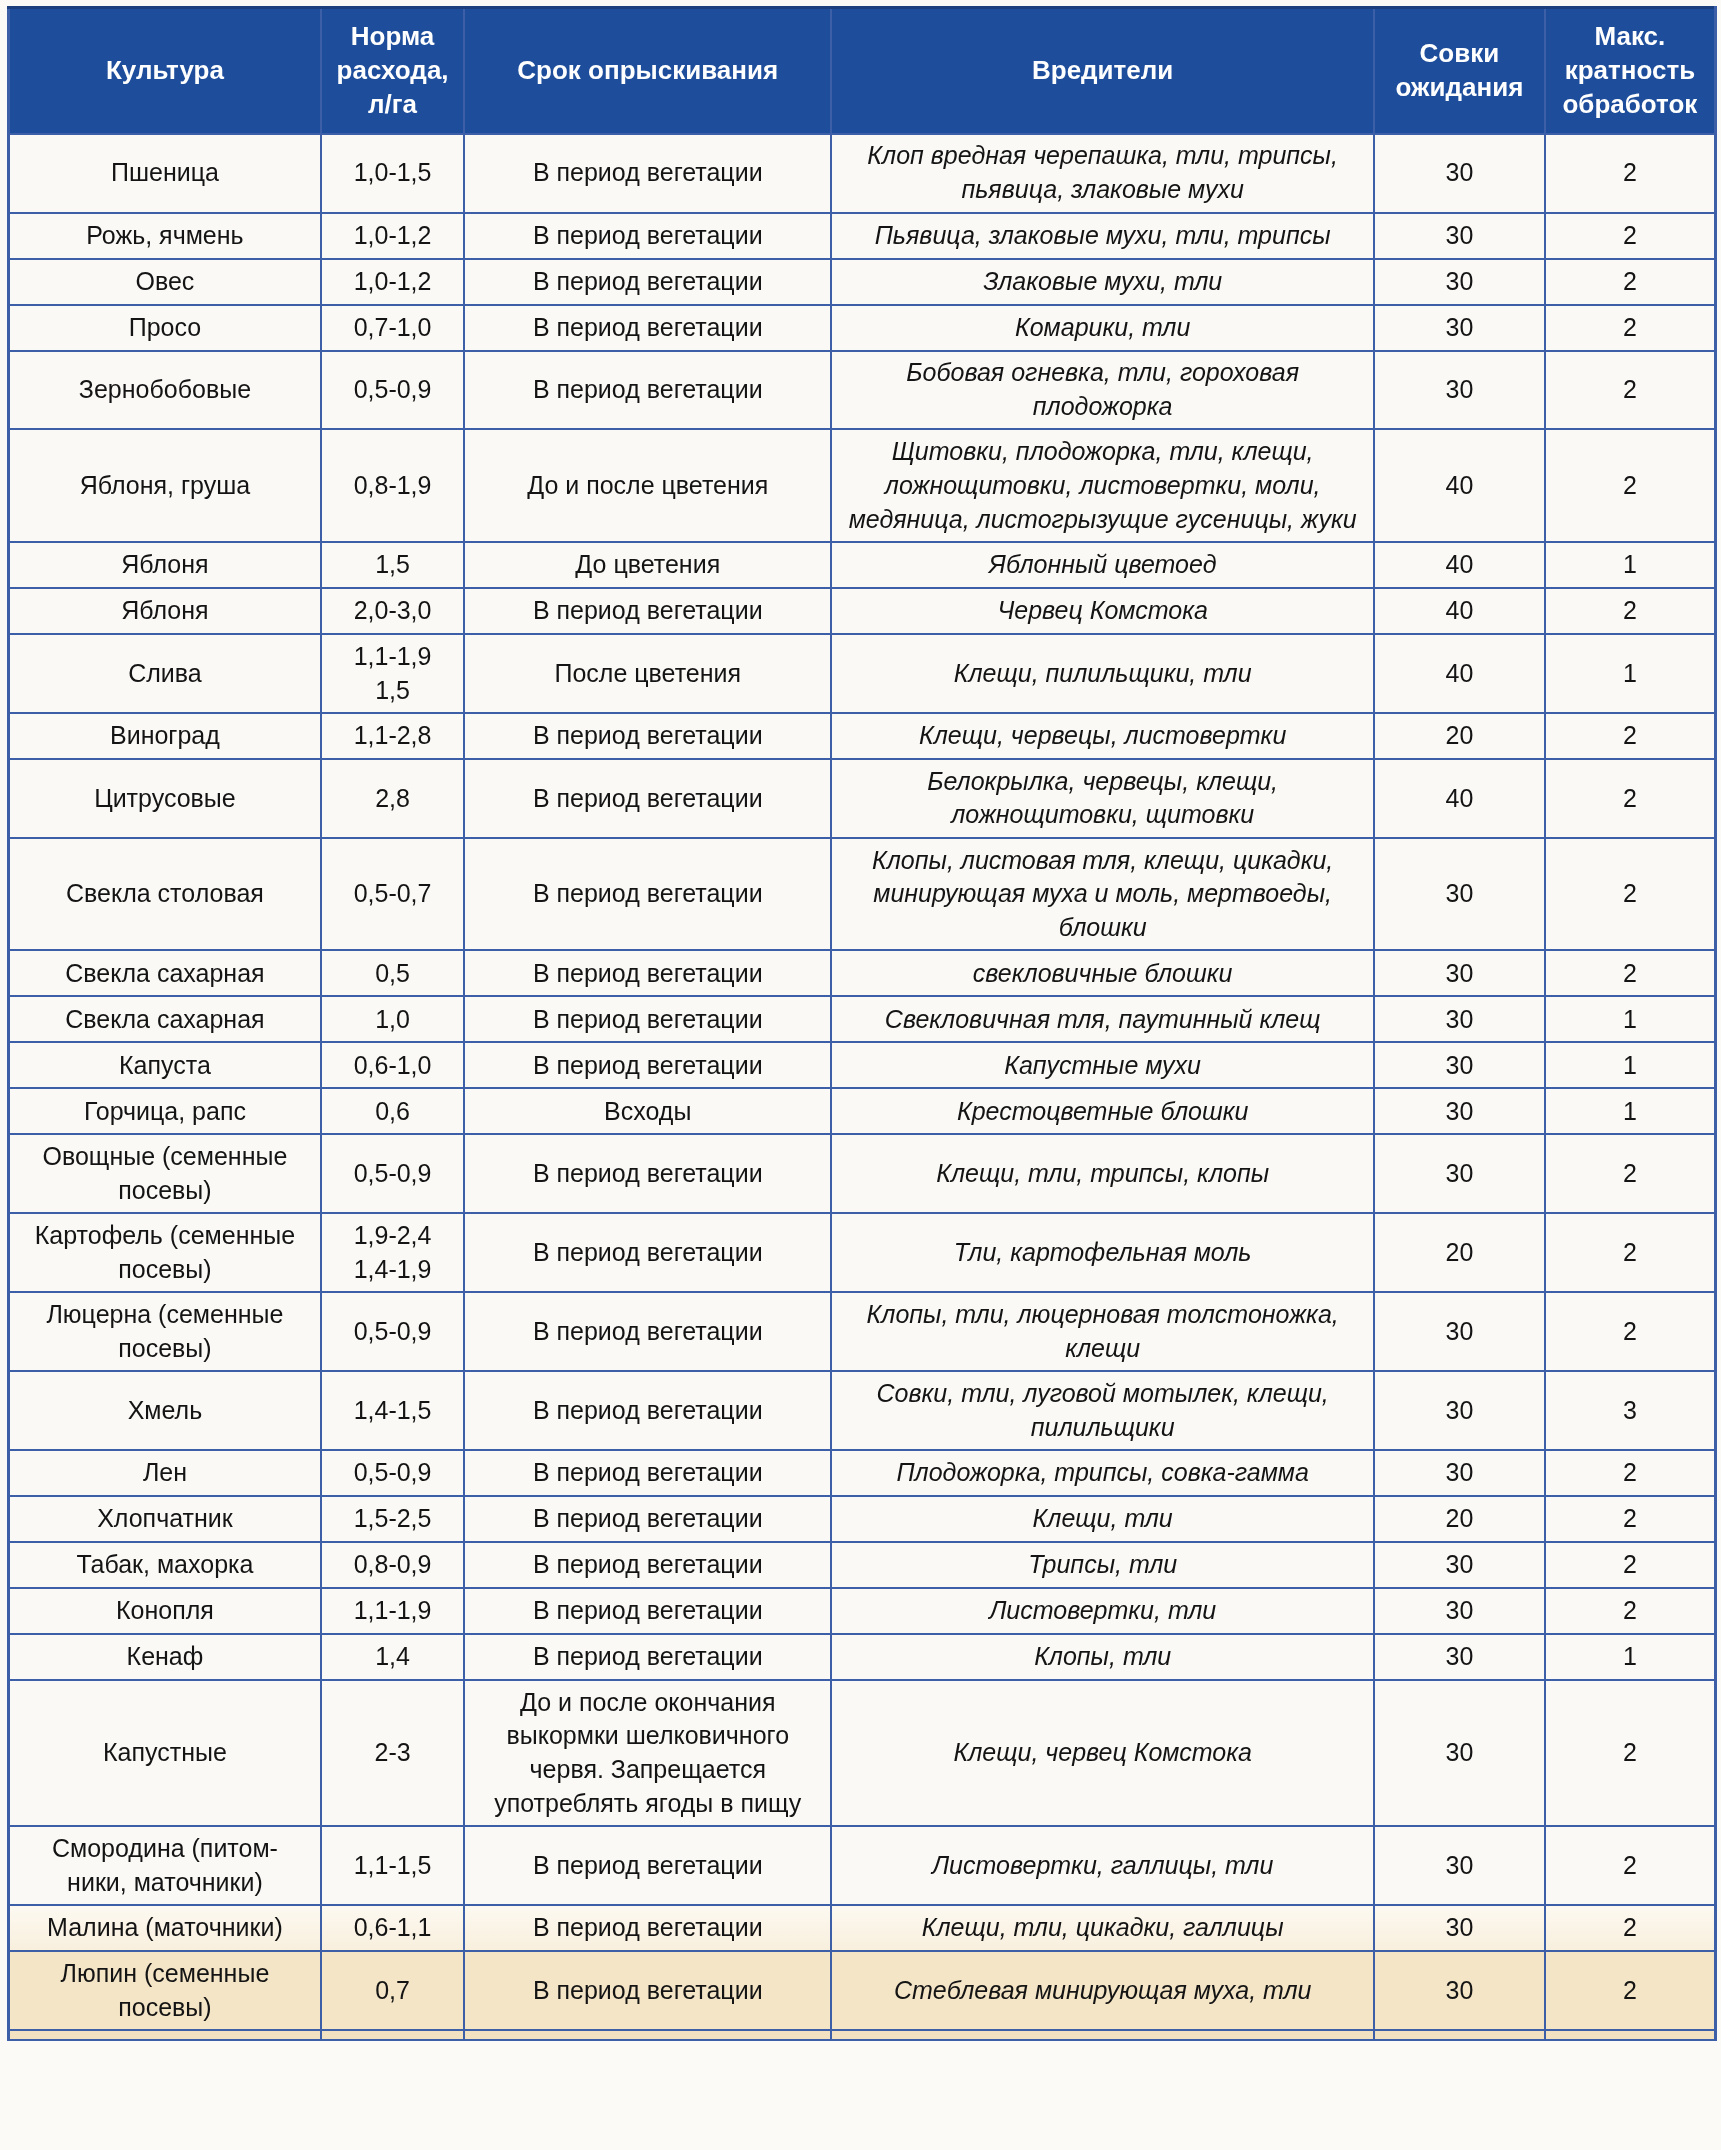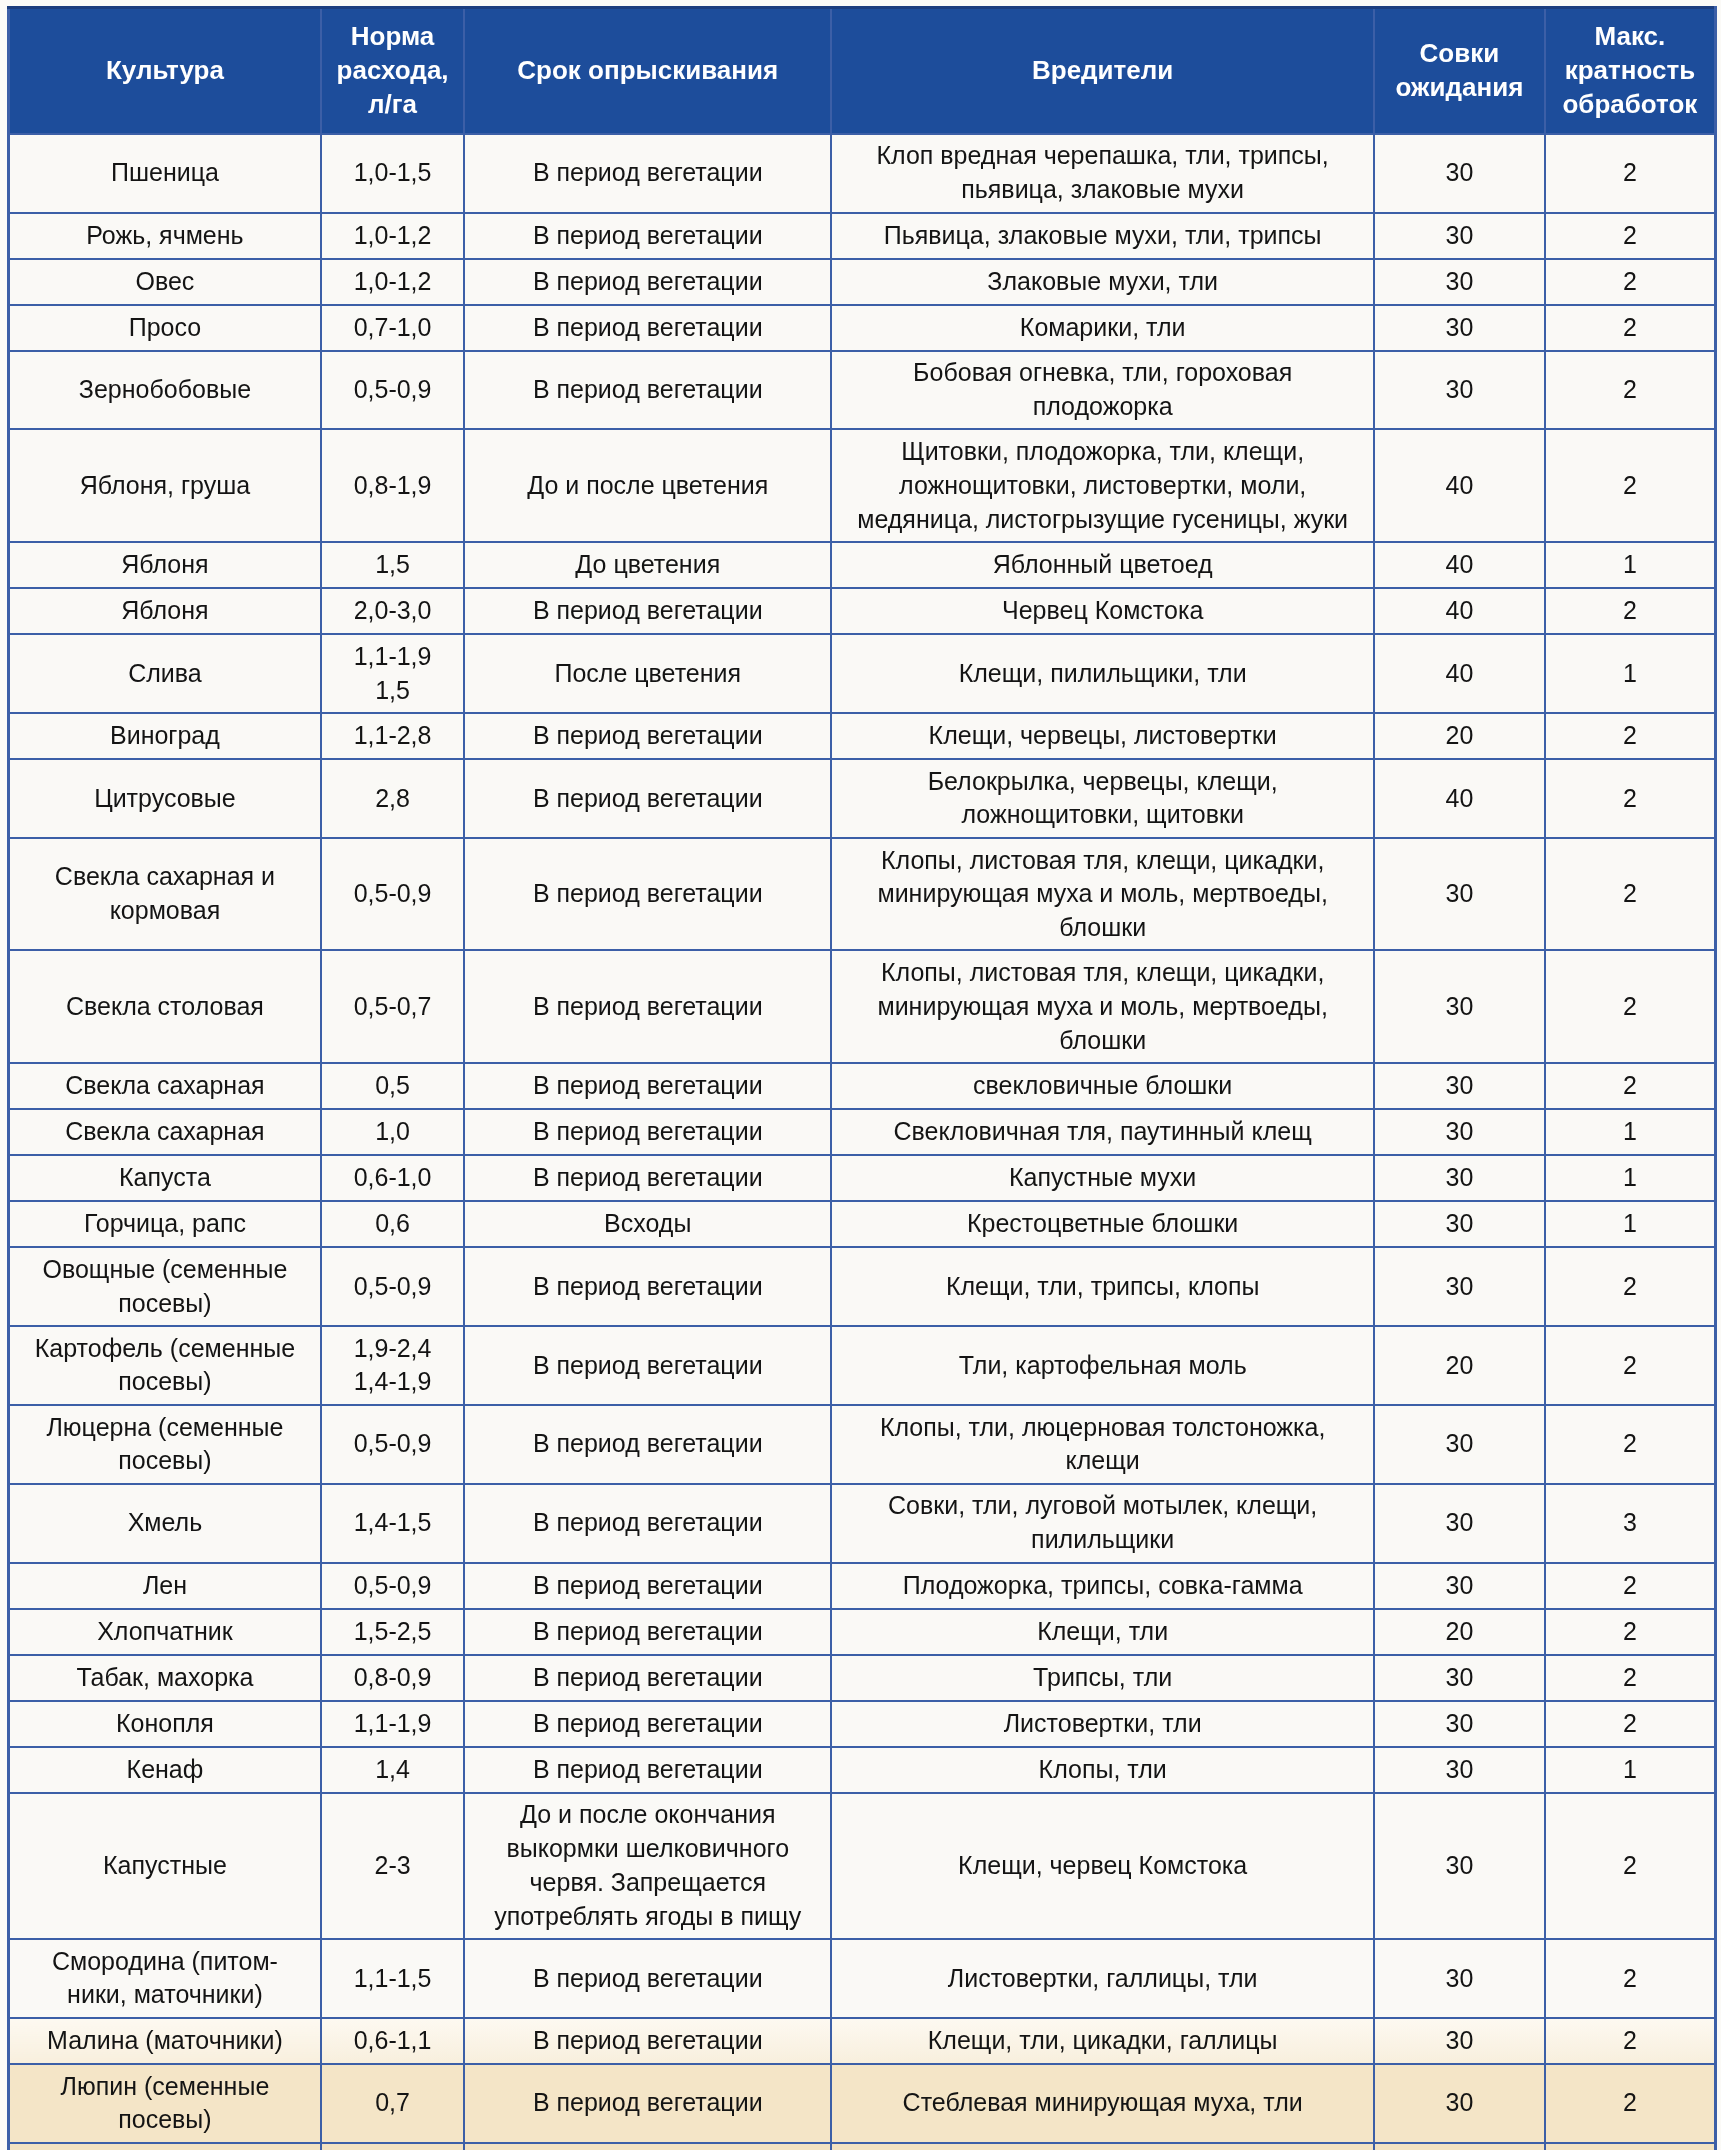--- a/index.html
+++ b/index.html
@@ -44,21 +44,21 @@
   }
   tbody td{
     font-size:25px;
     line-height:1.35;
     padding:4.7px 9.4px;
     text-align:center;
     vertical-align:middle;
     white-space:pre-line;
     height:46px;
   }
-  tbody td.c-pests{padding:4.7px 15.7px;}
+  tbody td.c-pests{padding:4.7px 15.7px;font-style:italic;}
   
   tbody tr:nth-last-child(3) td{background:linear-gradient(#fdf9f1,#f8efdd);text-align:center;}
   tbody tr:nth-last-child(2) td{background:#f4e5c7;}
   tbody tr.cutoff td{
     height:10.2px;padding:0;background:#f2e2c2;
   }
 </style>
 </head>
 <body>
 
@@ -166,28 +166,20 @@
   </tr>
         <tr>
     <td class="c-crop">Цитрусовые</td>
     <td class="c-rate">2,8</td>
     <td class="c-timing">В период вегетации</td>
     <td class="c-pests">Белокрылка, червецы, клещи, ложнощитовки, щитовки</td>
     <td class="c-wait">40</td>
     <td class="c-max">2</td>
   </tr>
         <tr>
-    <td class="c-crop">Свекла сахарная и кормовая</td>
-    <td class="c-rate">0,5-0,9</td>
-    <td class="c-timing">В период вегетации</td>
-    <td class="c-pests">Клопы, листовая тля, клещи, цикадки, минирующая муха и моль, мертвоеды, блошки</td>
-    <td class="c-wait">30</td>
-    <td class="c-max">2</td>
-  </tr>
-        <tr>
     <td class="c-crop">Свекла столовая</td>
     <td class="c-rate">0,5-0,7</td>
     <td class="c-timing">В период вегетации</td>
     <td class="c-pests">Клопы, листовая тля, клещи, цикадки, минирующая муха и моль, мертвоеды, блошки</td>
     <td class="c-wait">30</td>
     <td class="c-max">2</td>
   </tr>
         <tr>
     <td class="c-crop">Свекла сахарная</td>
     <td class="c-rate">0,5</td>

